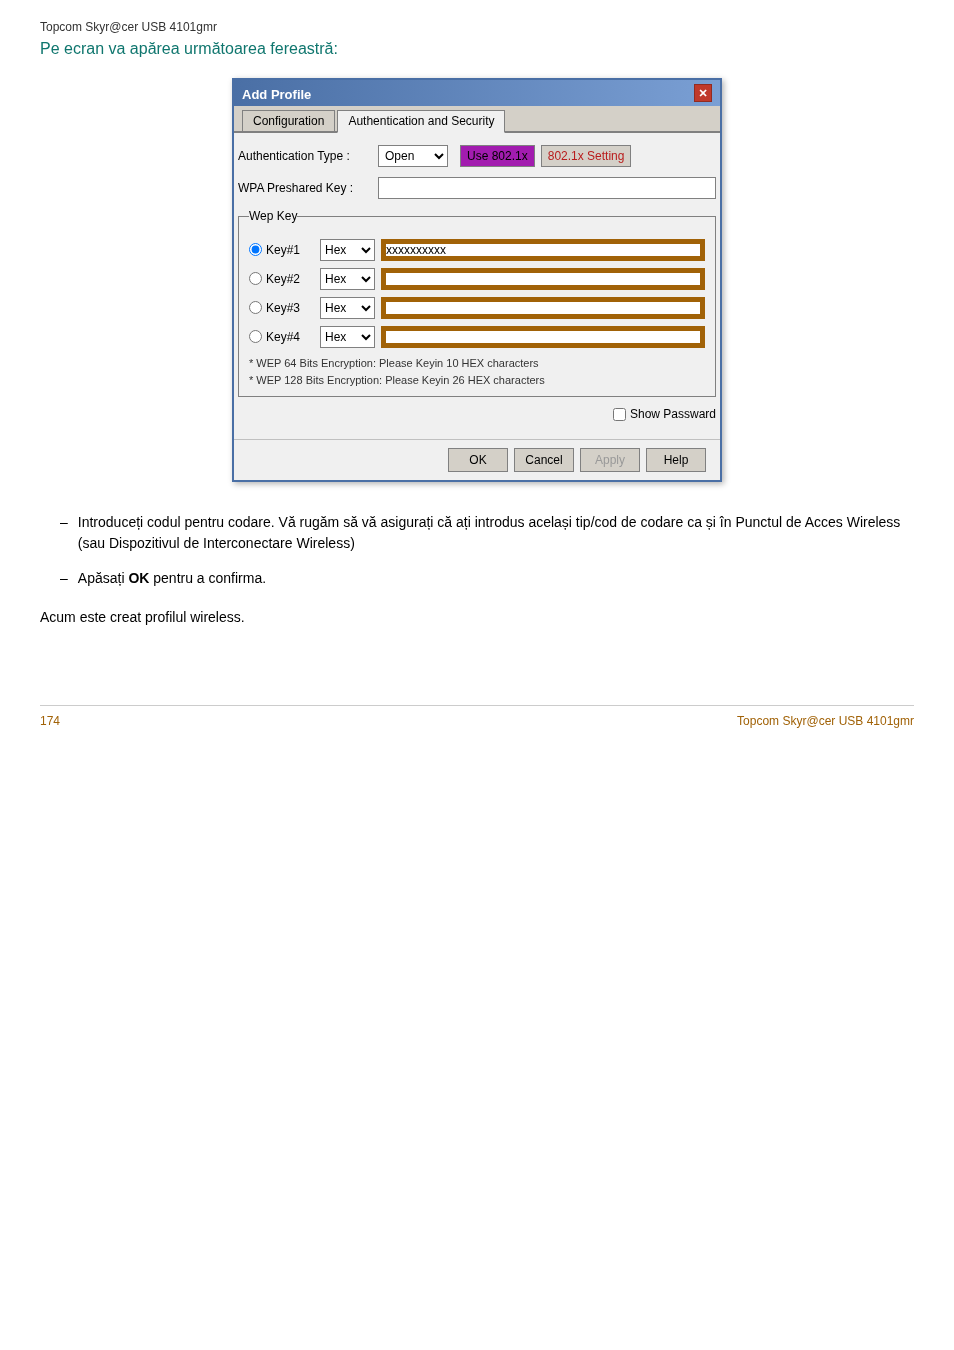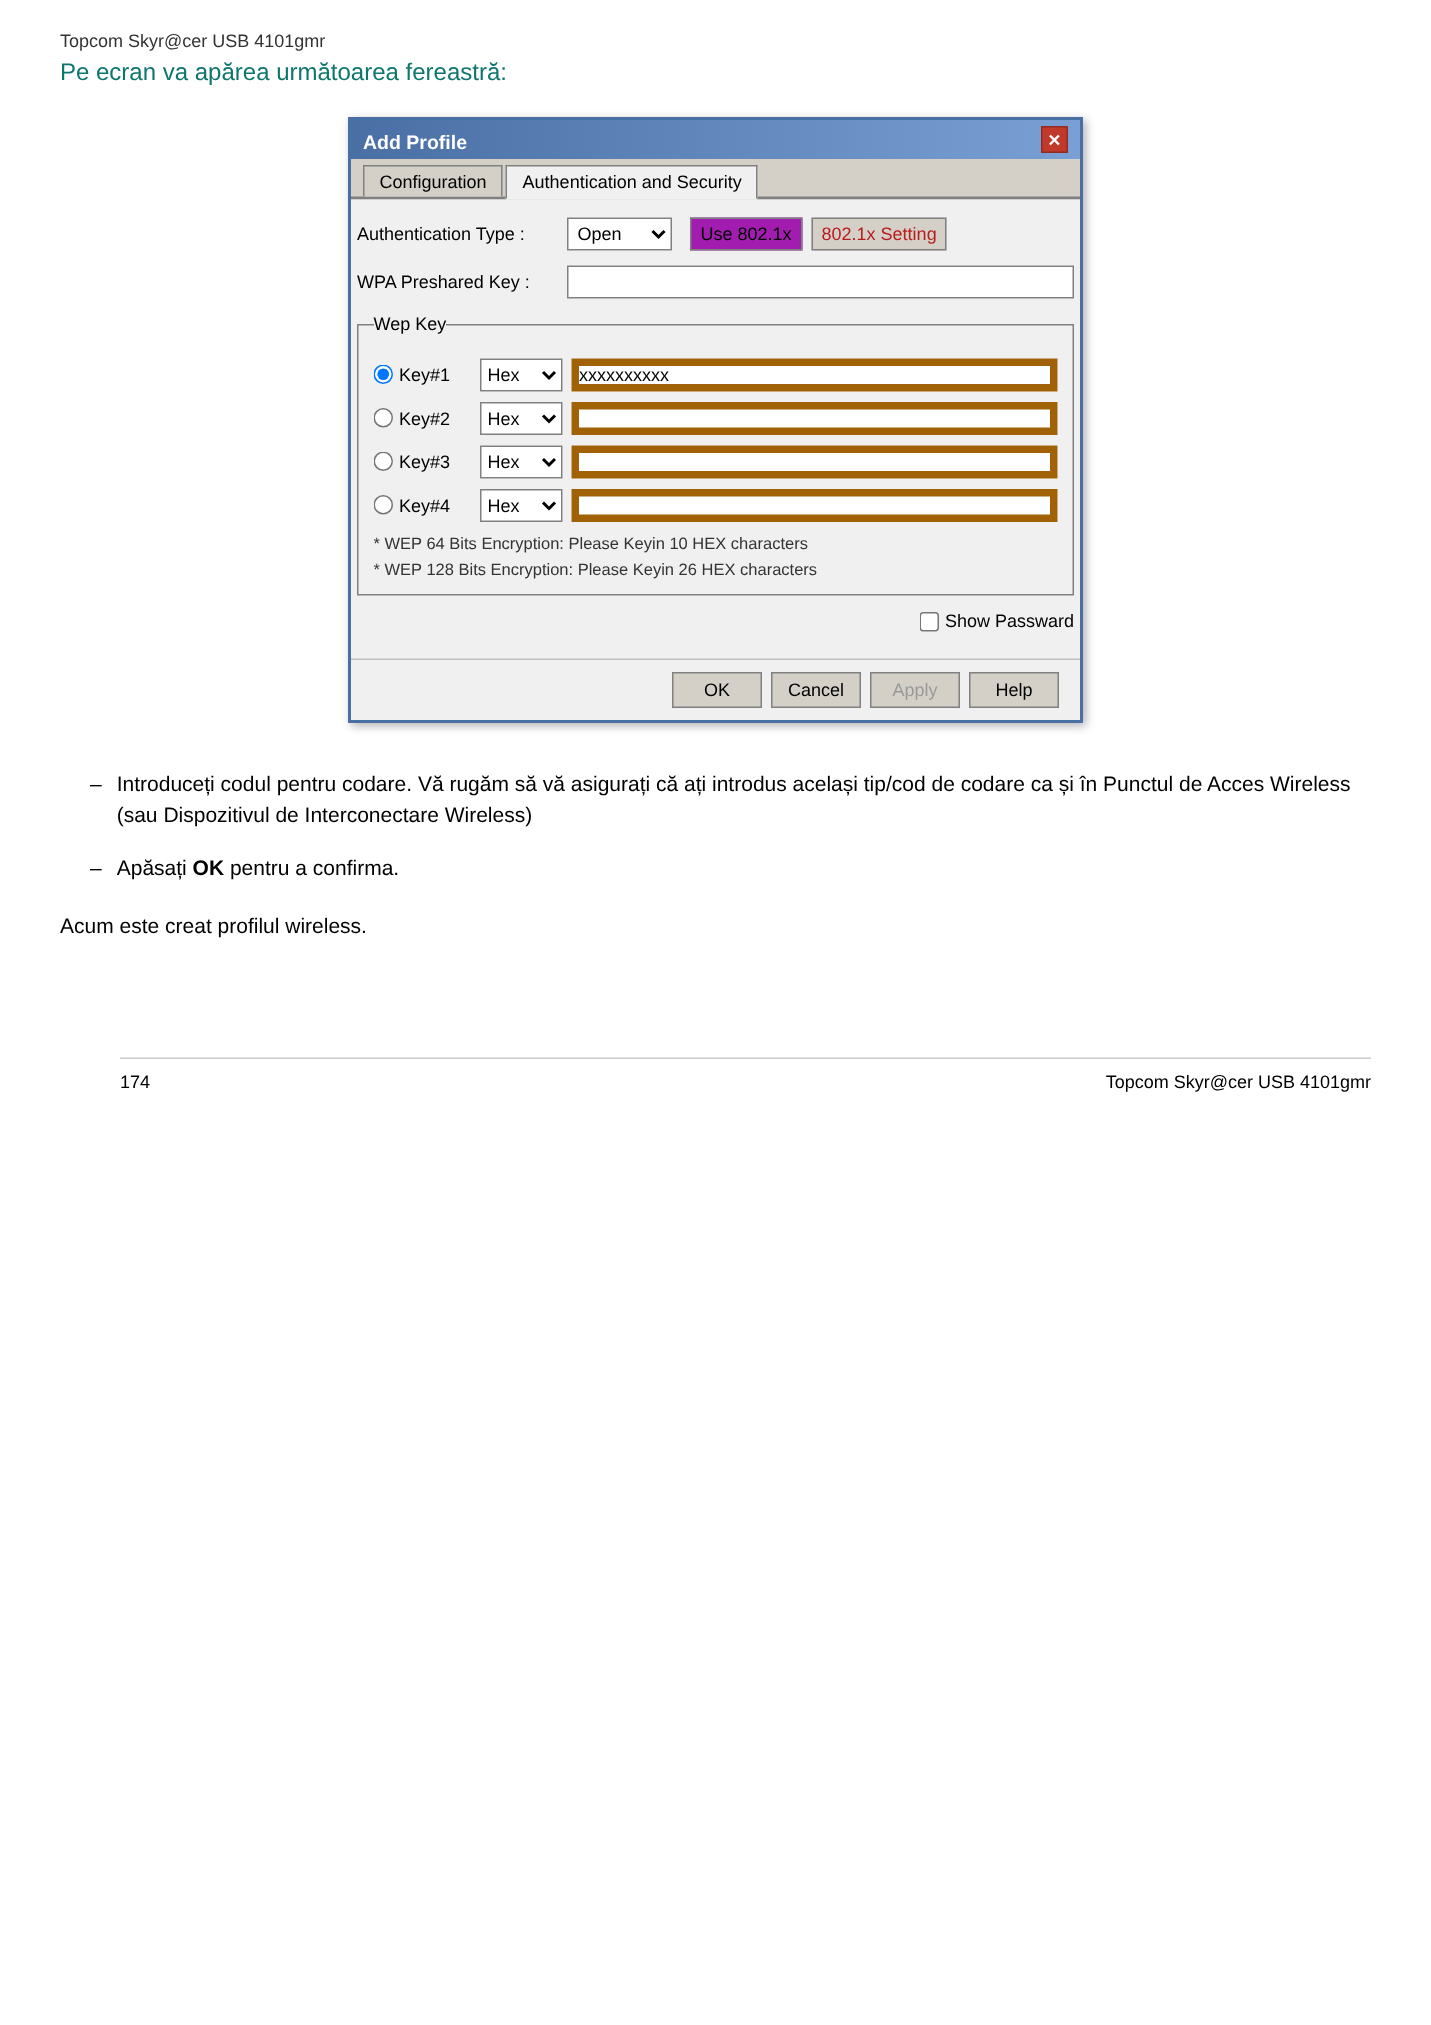--- a/index.html
+++ b/index.html
@@ -263,24 +263,23 @@
 
     .bullet-dash {
       flex-shrink: 0;
     }
 
     .footer-row {
       display: flex;
       justify-content: space-between;
       margin-top: 60px;
       font-size: 12px;
-      color: #000000;
+      color: #a16207;
       border-top: 1px solid #ccc;
       padding-top: 8px;
-      margin-left: 40px;
     }
 
     .dropdown-arrow {
       font-size: 10px;
     }
   </style>
 </head>
 <body>
 
 <p class="page-header-small">Topcom Skyr@cer USB 4101gmr</p>

